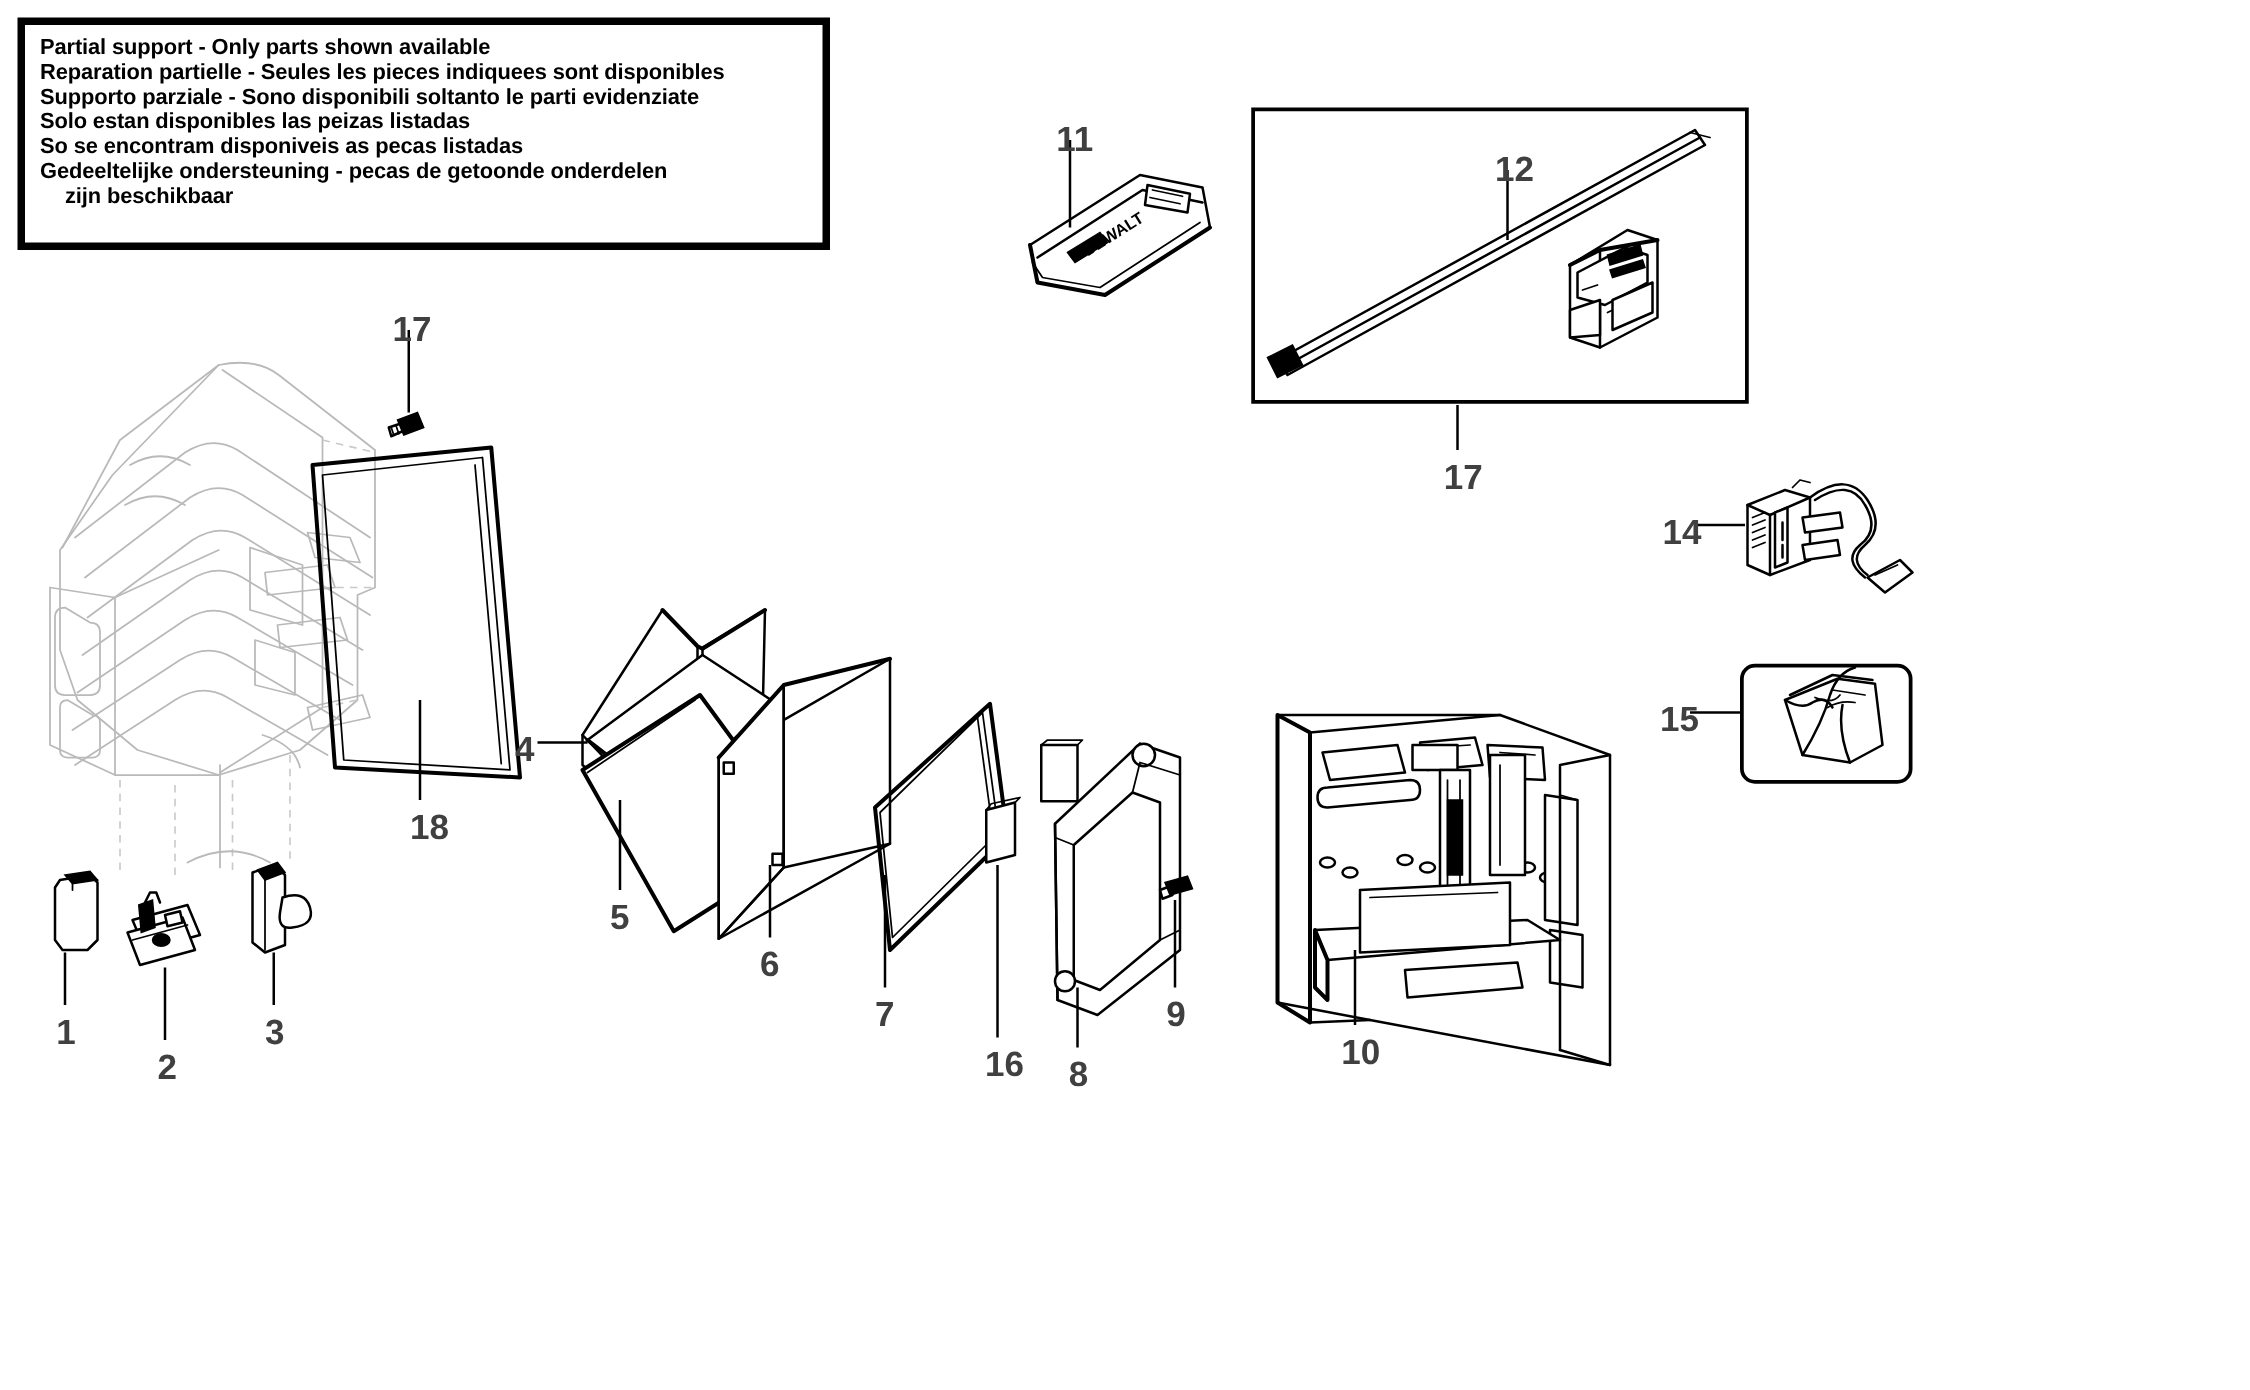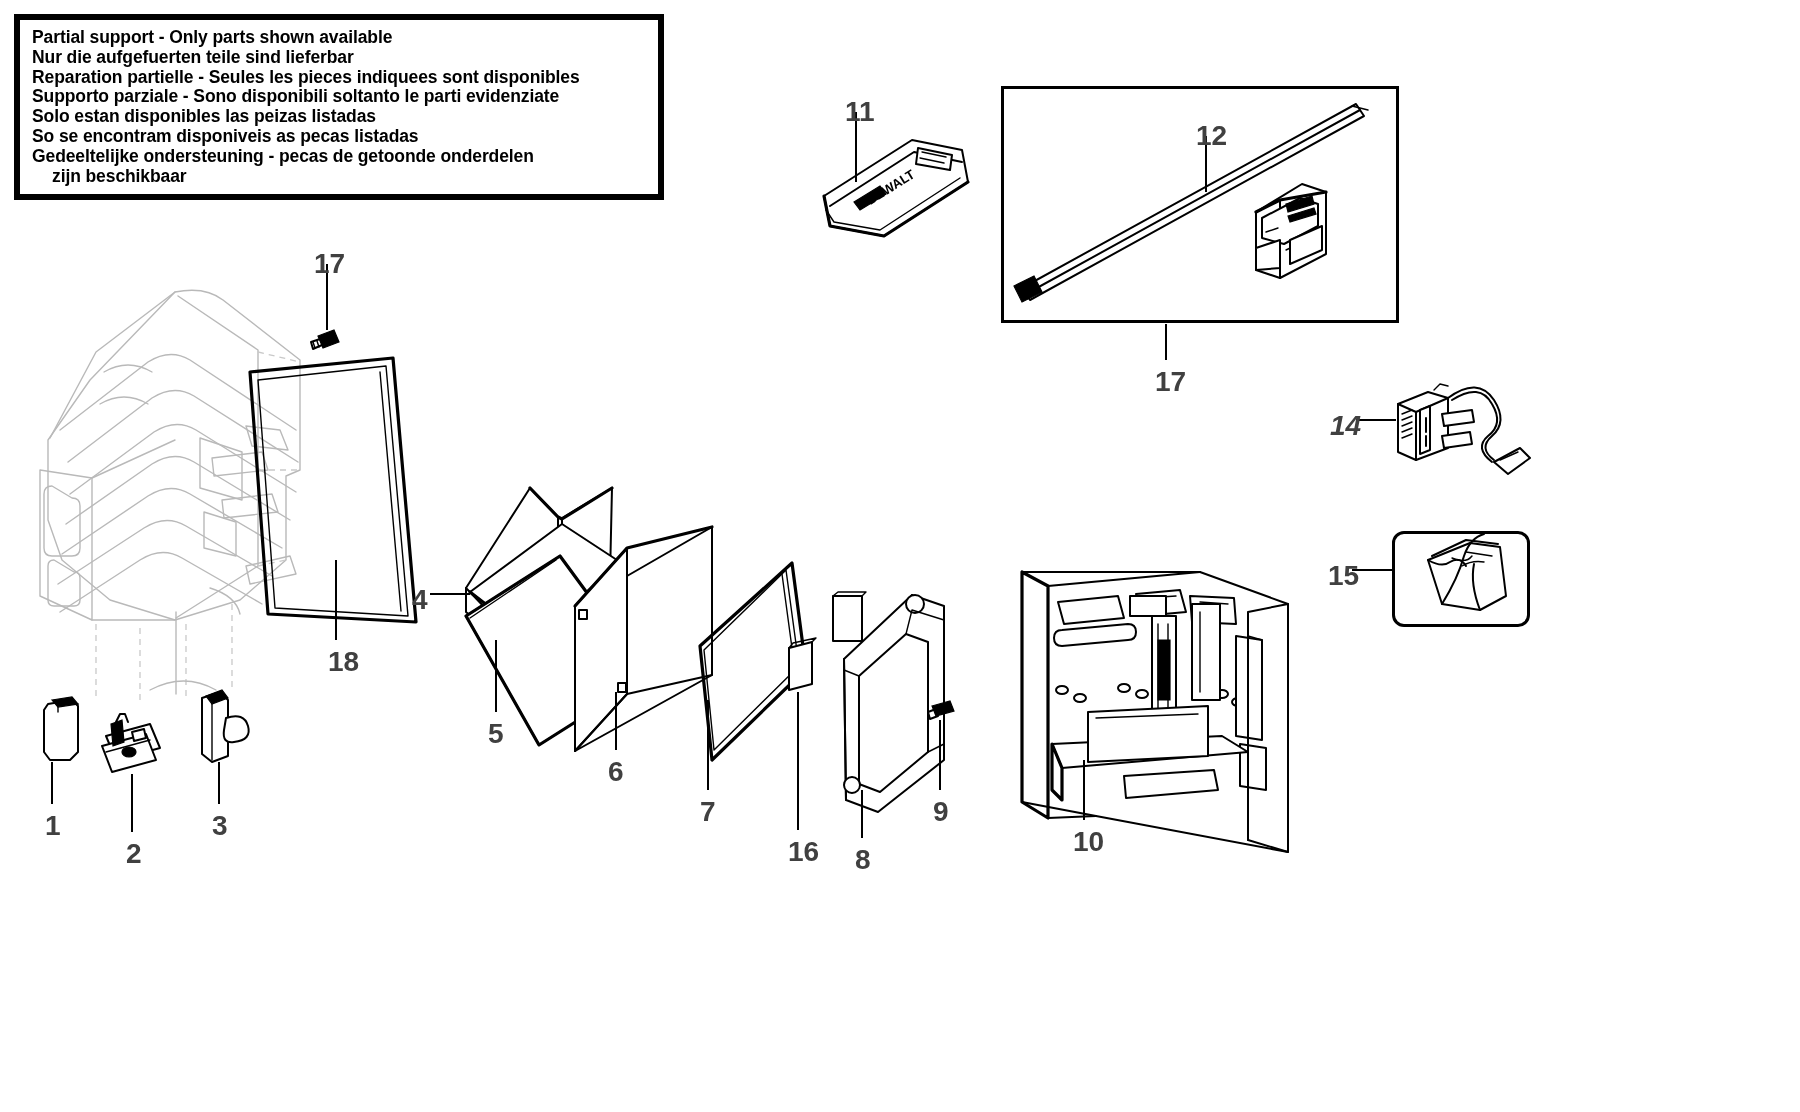--- a/index.html
+++ b/index.html
@@ -116,21 +116,20 @@
   }
 </style>
 </head>
 <body>
 
 <div id="page">
 
   <div id="notice">
     <ul id="notice-list">
       <li>Partial support - Only parts shown available</li>
-      <li>Nur die aufgefuerten teile sind lieferbar</li>
       <li>Reparation partielle - Seules les pieces indiquees sont disponibles</li>
       <li>Supporto parziale - Sono disponibili soltanto le parti evidenziate</li>
       <li>Solo estan disponibles las peizas listadas</li>
       <li>So se encontram disponiveis as pecas listadas</li>
       <li>Gedeeltelijke ondersteuning - pecas de getoonde onderdelen</li>
       <li class="indent">zijn beschikbaar</li>
     </ul>
   </div>
 
   <div id="box13"></div>
@@ -392,21 +391,21 @@
   <div class="lbl" style="left:412px; top:586px;">4</div>
   <div class="lbl" style="left:488px; top:720px;">5</div>
   <div class="lbl" style="left:608px; top:758px;">6</div>
   <div class="lbl" style="left:700px; top:798px;">7</div>
   <div class="lbl" style="left:855px; top:846px;">8</div>
   <div class="lbl" style="left:933px; top:798px;">9</div>
   <div class="lbl" style="left:1073px;top:828px;">10</div>
   <div class="lbl" style="left:845px; top:98px;">11</div>
   <div class="lbl" style="left:1196px;top:122px;text-align:center;">12</div>
   <div class="lbl" style="left:1155px;top:368px;">17</div>
-  <div class="lbl" style="left:1330px;top:412px;font-style:italic;">14</div>
+  <div class="lbl" style="left:1330px;top:412px;">14</div>
   <div class="lbl" style="left:1328px;top:562px;">15</div>
   <div class="lbl" style="left:788px; top:838px;">16</div>
   <div class="lbl" style="left:314px; top:250px;">17</div>
   <div class="lbl" style="left:328px; top:648px;">18</div>
 
   <div id="watermark">
     <span class="wm-m">m</span><span class="wm-o1">o</span><span class="wm-t">t</span><span class="wm-o2">o</span><span class="wm-r">r</span><span class="wm-u">u</span><span class="wm-f">f</span>
   </div>
   <svg id="wm-badge" viewBox="0 0 40 40">
     <circle cx="20" cy="22" r="15" fill="none" stroke="#1a1a1a" stroke-width="2.6"></circle>

